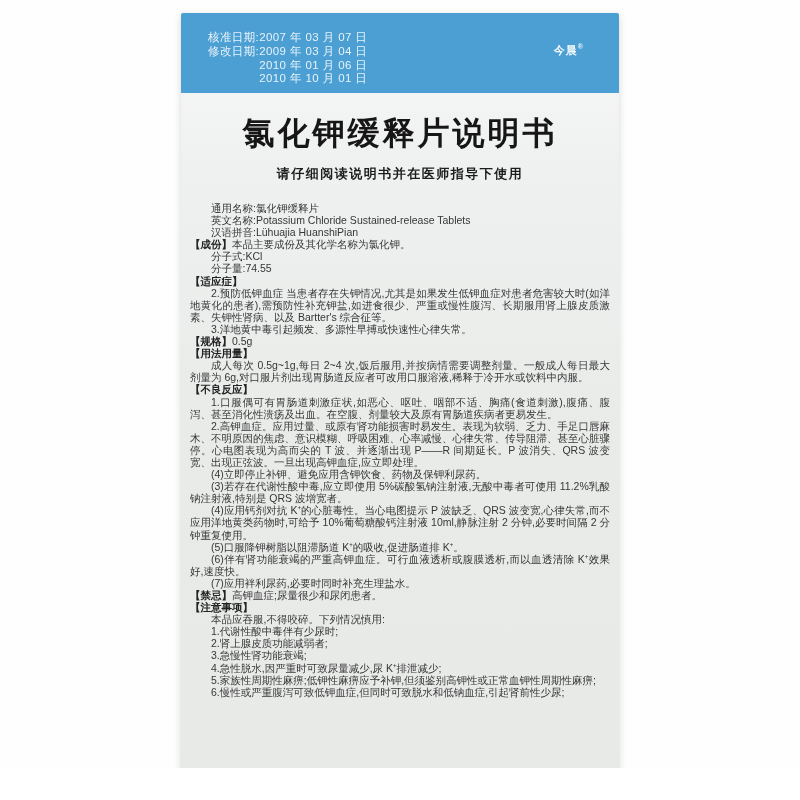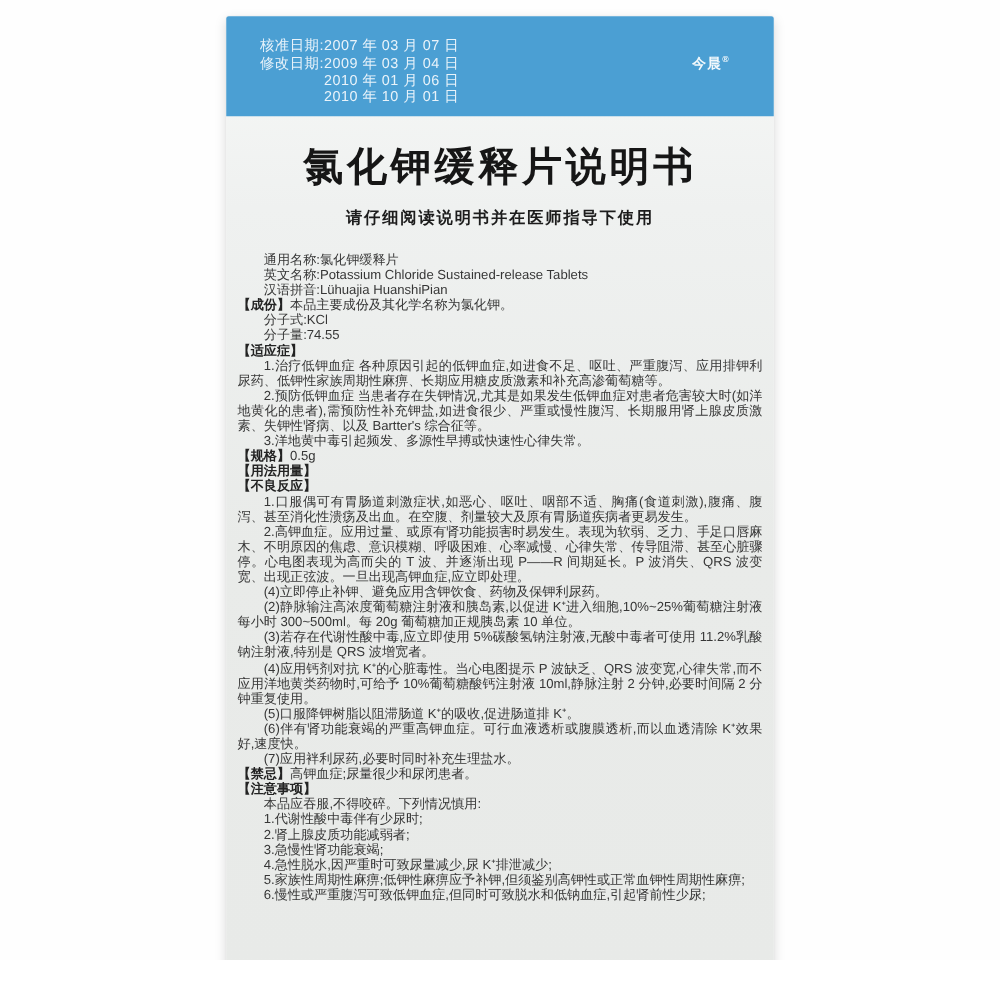--- a/index.html
+++ b/index.html
@@ -42,30 +42,29 @@
     <h1 class="title">氯化钾缓释片说明书</h1>
     <div class="subtitle">请仔细阅读说明书并在医师指导下使用</div>
     <div class="doc" id="doc">
         <div class="ln sub"><span>通用名称:氯化钾缓释片</span></div>
         <div class="ln sub"><span>英文名称:Potassium Chloride Sustained-release Tablets</span></div>
         <div class="ln sub"><span>汉语拼音:Lühuajia HuanshiPian</span></div>
         <div class="ln hp"><b>【成份】</b><span>本品主要成份及其化学名称为氯化钾。</span></div>
         <div class="ln sub"><span>分子式:KCl</span></div>
         <div class="ln sub"><span>分子量:74.55</span></div>
         <div class="ln h"><b>【适应症】</b></div>
-        <div class="ln p"><span>1.治疗低钾血症 各种原因引起的低钾血症,如进食不足、呕吐、严重腹泻、应用排钾利尿药、低钾性家族周期性麻痹、长期应用糖皮质激素和补充高渗葡萄糖等。</span></div>
         <div class="ln p"><span>2.预防低钾血症 当患者存在失钾情况,尤其是如果发生低钾血症对患者危害较大时(如洋地黄化的患者),需预防性补充钾盐,如进食很少、严重或慢性腹泻、长期服用肾上腺皮质激素、失钾性肾病、以及 Bartter's 综合征等。</span></div>
         <div class="ln p"><span>3.洋地黄中毒引起频发、多源性早搏或快速性心律失常。</span></div>
         <div class="ln hp"><b>【规格】</b><span>0.5g</span></div>
         <div class="ln h"><b>【用法用量】</b></div>
+        <div class="ln p"><span>成人每次 0.5g~1g,每日 2~4 次,饭后服用,并按病情需要调整剂量。一般成人每日最大剂量为 6g,对口服片剂出现胃肠道反应者可改用口服溶液,稀释于冷开水或饮料中内服。</span></div>
         <div class="ln h"><b>【不良反应】</b></div>
         <div class="ln p"><span>1.口服偶可有胃肠道刺激症状,如恶心、呕吐、咽部不适、胸痛(食道刺激),腹痛、腹泻、甚至消化性溃疡及出血。在空腹、剂量较大及原有胃肠道疾病者更易发生。</span></div>
         <div class="ln p"><span>2.高钾血症。应用过量、或原有肾功能损害时易发生。表现为软弱、乏力、手足口唇麻木、不明原因的焦虑、意识模糊、呼吸困难、心率减慢、心律失常、传导阻滞、甚至心脏骤停。心电图表现为高而尖的 T 波、并逐渐出现 P——R 间期延长。P 波消失、QRS 波变宽、出现正弦波。一旦出现高钾血症,应立即处理。</span></div>
         <div class="ln p"><span>(4)立即停止补钾、避免应用含钾饮食、药物及保钾利尿药。</span></div>
-        <div class="ln p"><span>(2)静脉输注高浓度葡萄糖注射液和胰岛素,以促进 K⁺进入细胞,10%~25%葡萄糖注射液每小时 300~500ml。每 20g 葡萄糖加正规胰岛素 10 单位。</span></div>
         <div class="ln p"><span>(3)若存在代谢性酸中毒,应立即使用 5%碳酸氢钠注射液,无酸中毒者可使用 11.2%乳酸钠注射液,特别是 QRS 波增宽者。</span></div>
         <div class="ln p"><span>(4)应用钙剂对抗 K⁺的心脏毒性。当心电图提示 P 波缺乏、QRS 波变宽,心律失常,而不应用洋地黄类药物时,可给予 10%葡萄糖酸钙注射液 10ml,静脉注射 2 分钟,必要时间隔 2 分钟重复使用。</span></div>
         <div class="ln p"><span>(5)口服降钾树脂以阻滞肠道 K⁺的吸收,促进肠道排 K⁺。</span></div>
         <div class="ln p"><span>(6)伴有肾功能衰竭的严重高钾血症。可行血液透析或腹膜透析,而以血透清除 K⁺效果好,速度快。</span></div>
         <div class="ln p"><span>(7)应用袢利尿药,必要时同时补充生理盐水。</span></div>
         <div class="ln hp"><b>【禁忌】</b><span>高钾血症;尿量很少和尿闭患者。</span></div>
         <div class="ln h"><b>【注意事项】</b></div>
         <div class="ln sub"><span>本品应吞服,不得咬碎。下列情况慎用:</span></div>
         <div class="ln sub"><span>1.代谢性酸中毒伴有少尿时;</span></div>
         <div class="ln sub"><span>2.肾上腺皮质功能减弱者;</span></div>

